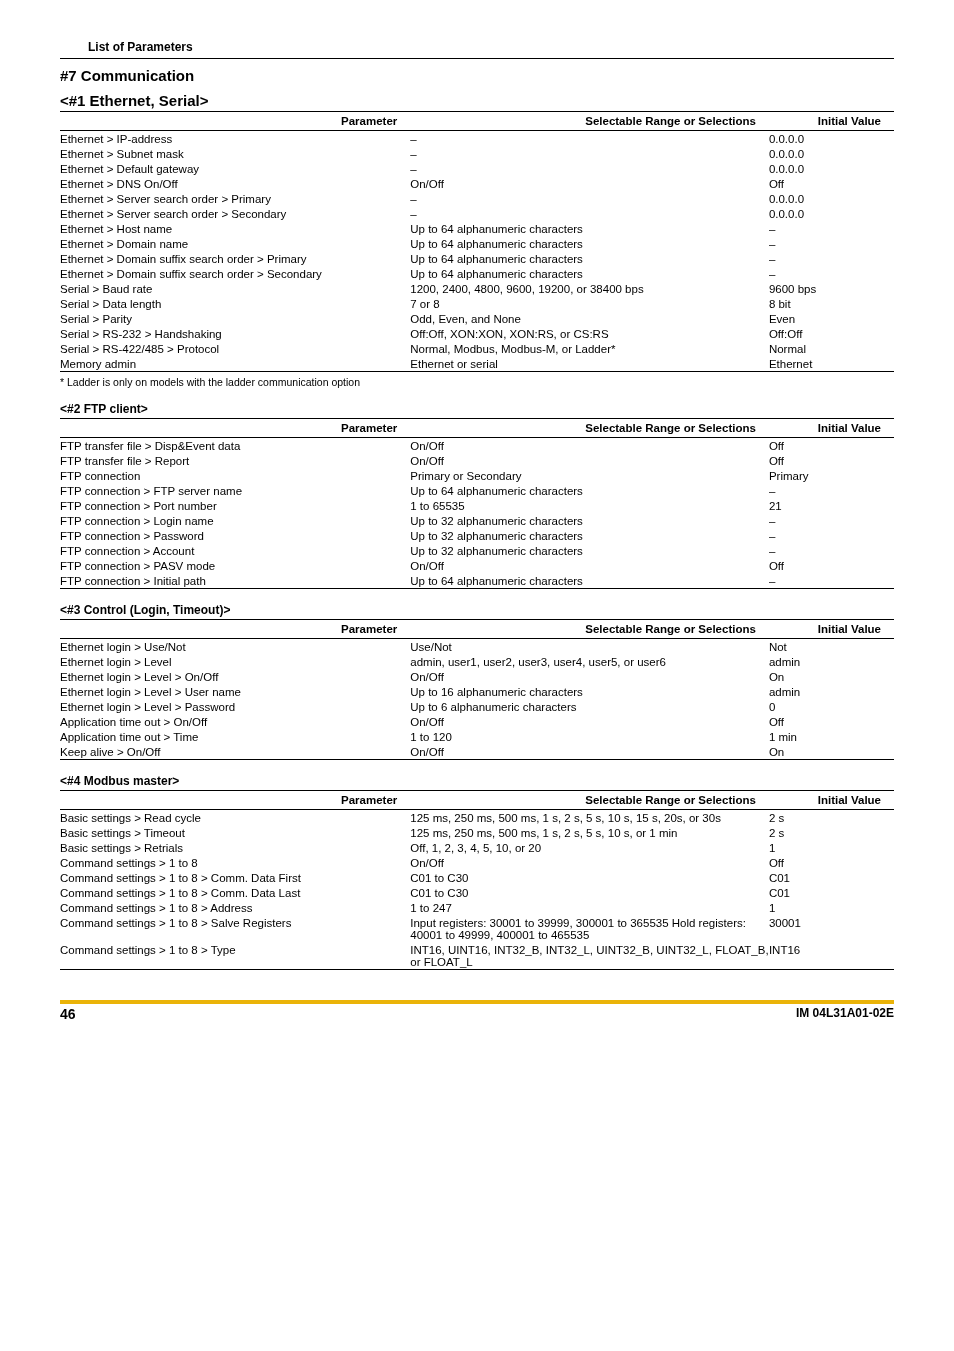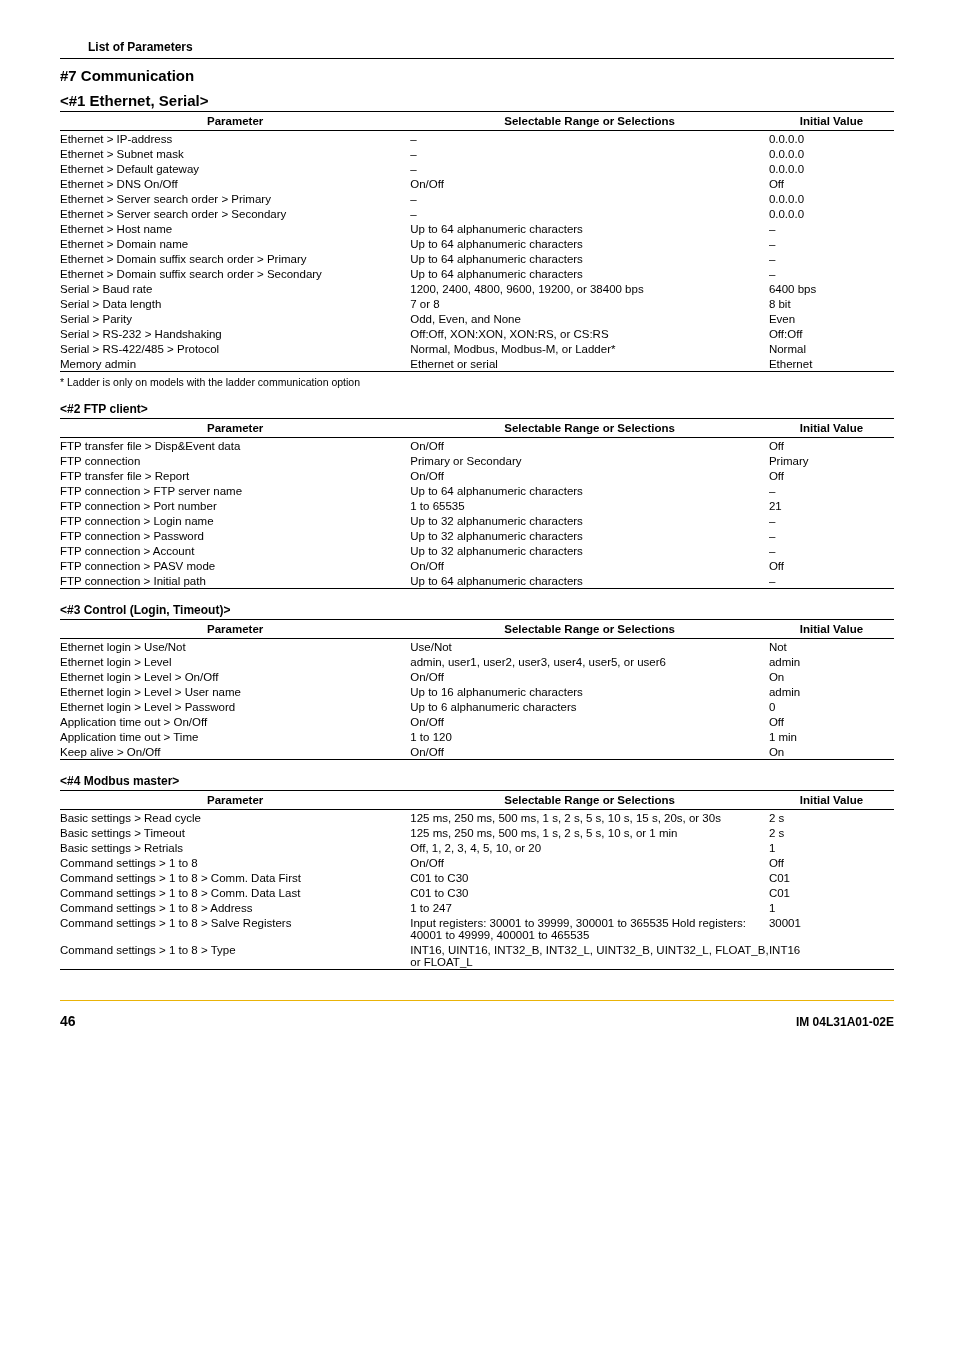--- a/index.html
+++ b/index.html
@@ -36,45 +36,44 @@
   table {
     width: 100%;
     border-collapse: collapse;
     font-size: 11.5px;
   }
   thead tr {
     border-top: 1.5px solid #000;
     border-bottom: 1px solid #000;
   }
   th {
-    text-align: center;
+    text-align: right;
     font-weight: bold;
     padding: 3px 13px;
   }
   tbody tr.last-row td {
     border-bottom: 1.5px solid #000;
   }
   td {
     padding: 1.5px 0;
     vertical-align: top;
   }
   .col-param { width: 42%; }
   .col-range { width: 43%; }
   .col-initial { width: 15%; }
   .footnote {
     font-size: 10.5px;
     margin-top: 4px;
   }
   .footer {
     display: flex;
     justify-content: space-between;
-    align-items: flex-end;
     margin-top: 30px;
-    border-top: 1px solid #eab308;
-    padding-top: 12px;
+    border-top: 4px solid #eab308;
+    padding-top: 2px;
   }
   .page-num {
     font-weight: bold;
     font-size: 14px;
   }
   .doc-id {
     font-weight: bold;
     font-size: 12px;
   }
 </style>
@@ -144,21 +143,21 @@
         <td>–</td>
       </tr>
       <tr>
         <td>Ethernet &gt; Domain suffix search order &gt; Secondary</td>
         <td>Up to 64 alphanumeric characters</td>
         <td>–</td>
       </tr>
       <tr>
         <td>Serial &gt; Baud rate</td>
         <td>1200, 2400, 4800, 9600, 19200, or 38400 bps</td>
-        <td>6400 bps</td>
+        <td>9600 bps</td>
       </tr>
       <tr>
         <td>Serial &gt; Data length</td>
         <td>7 or 8</td>
         <td>8 bit</td>
       </tr>
       <tr>
         <td>Serial &gt; Parity</td>
         <td>Odd, Even, and None</td>
         <td>Even</td>
@@ -191,28 +190,28 @@
       <th class="col-initial">Initial Value</th>
     </tr>
   </thead>
   <tbody>
       <tr>
         <td>FTP transfer file &gt; Disp&amp;Event data</td>
         <td>On/Off</td>
         <td>Off</td>
       </tr>
       <tr>
+        <td>FTP transfer file &gt; Report</td>
+        <td>On/Off</td>
+        <td>Off</td>
+      </tr>
+      <tr>
         <td>FTP connection</td>
         <td>Primary or Secondary</td>
         <td>Primary</td>
-      </tr>
-      <tr>
-        <td>FTP transfer file &gt; Report</td>
-        <td>On/Off</td>
-        <td>Off</td>
       </tr>
       <tr>
         <td>FTP connection &gt; FTP server name</td>
         <td>Up to 64 alphanumeric characters</td>
         <td>–</td>
       </tr>
       <tr>
         <td>FTP connection &gt; Port number</td>
         <td>1 to 65535</td>
         <td>21</td>

